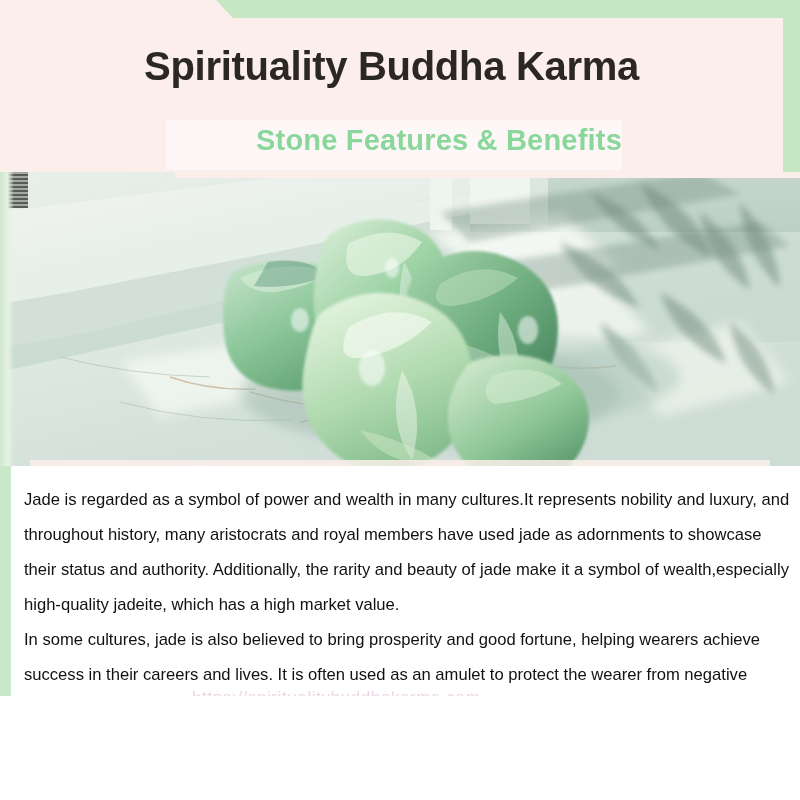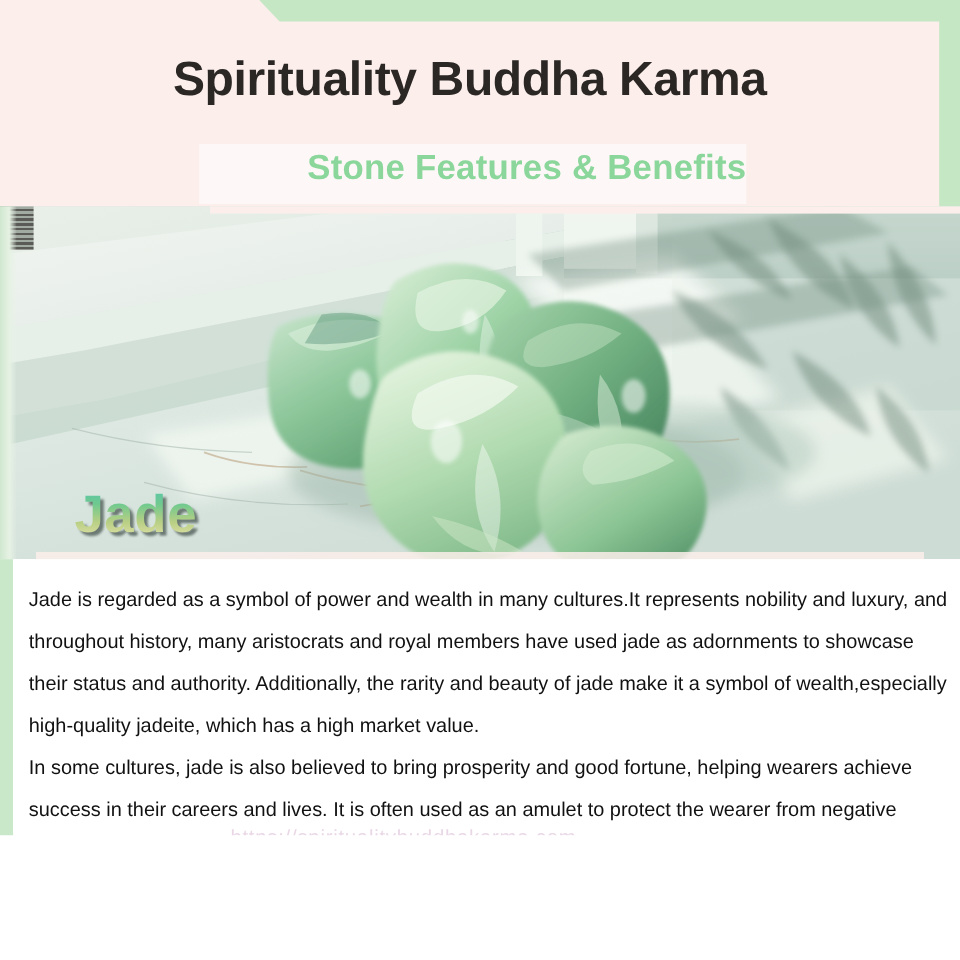--- a/index.html
+++ b/index.html
@@ -299,21 +299,20 @@
       <path d="M492 204 q40 -16 70 8 q-32 18 -68 20 q-16 -10 -2 -28z" fill="#d5ecd1" opacity=".55"></path>
 
       <g fill="#ffffff" opacity=".55" filter="url(#soft3)">
         <ellipse cx="372" cy="196" rx="13" ry="18"></ellipse>
         <ellipse cx="300" cy="148" rx="9" ry="12"></ellipse>
         <ellipse cx="528" cy="158" rx="10" ry="14"></ellipse>
         <ellipse cx="392" cy="96" rx="7" ry="10"></ellipse>
       </g>
     </svg>
 
-    <div class="photo-caption">Jade</div>
   </div>
 
   <div class="photo-frame-top"></div>
   <div class="photo-corner-dark"></div>
   <div class="photo-edge-left"></div>
   <div class="photo-frame-bottom"></div>
 
   <div class="body-strip-left"></div>
   <div class="body-wrap">
     <div class="body-text">

